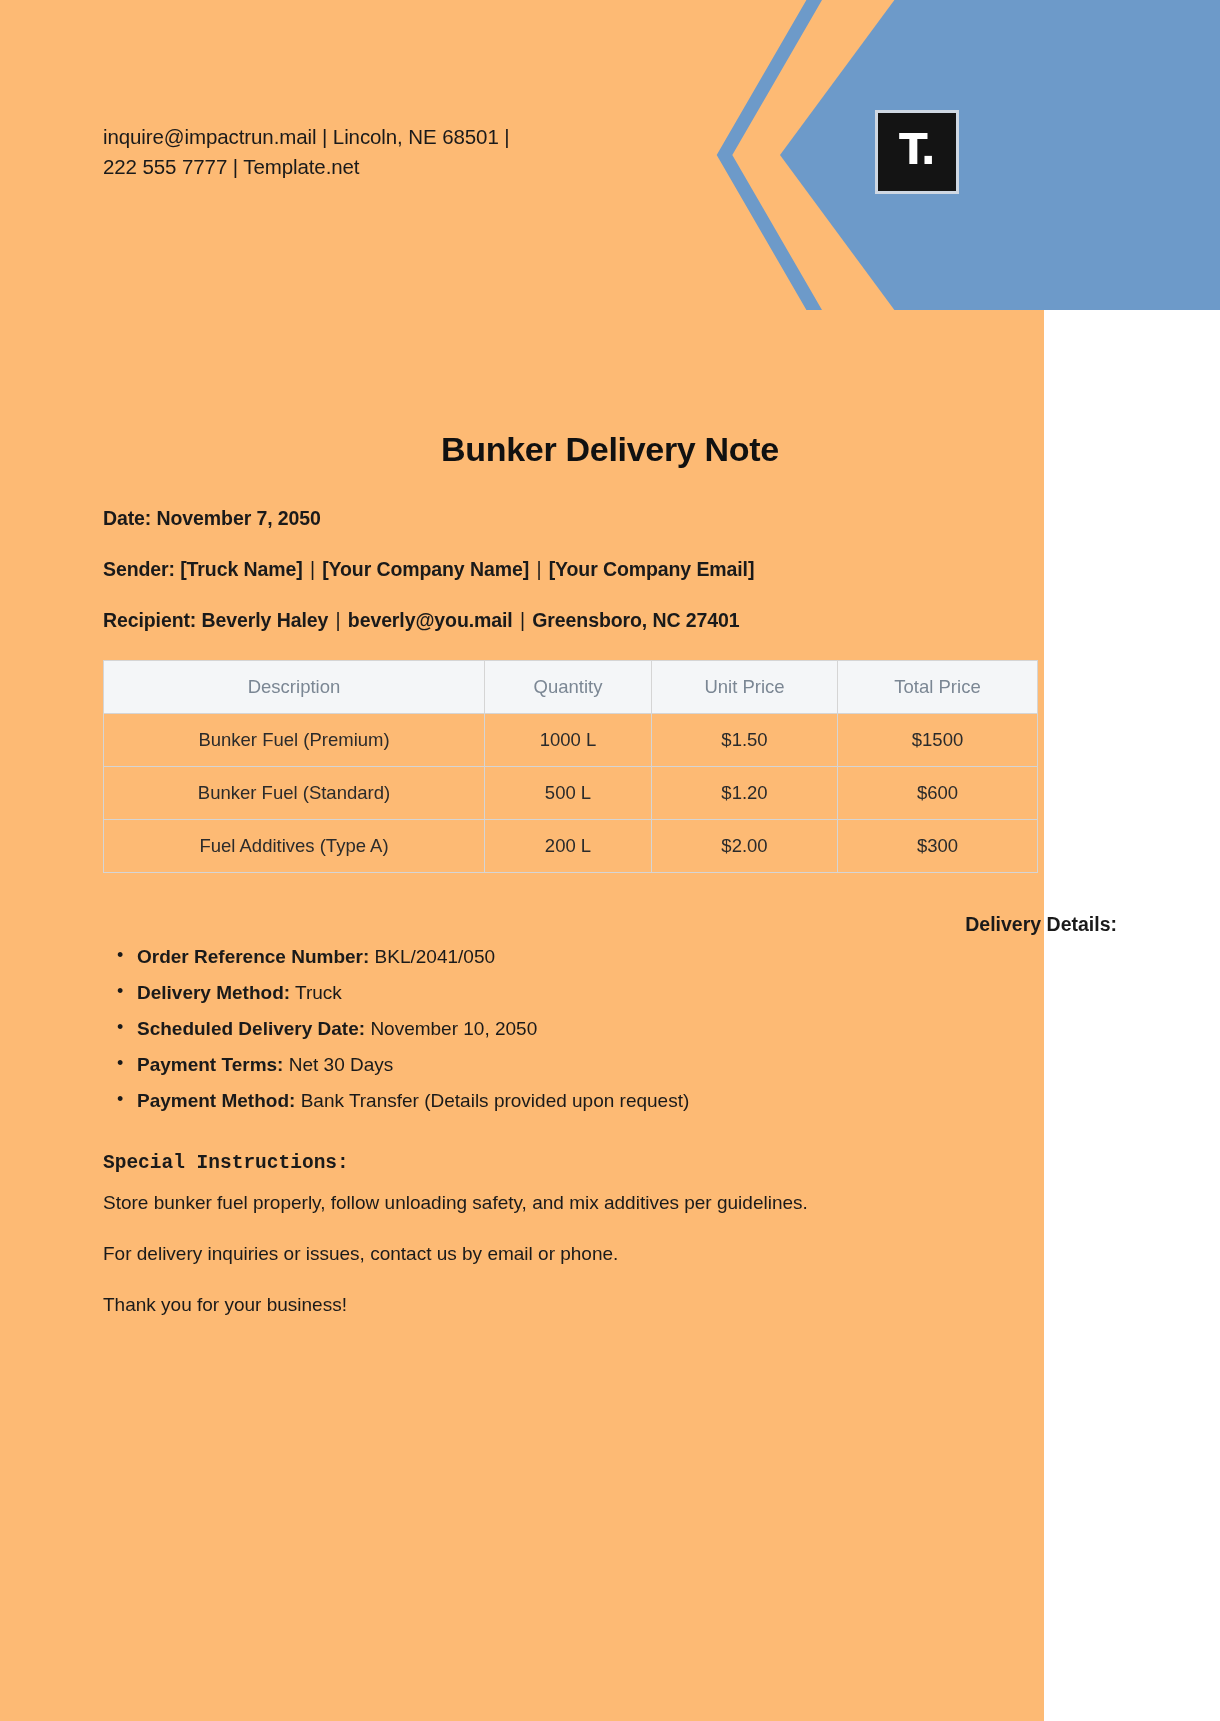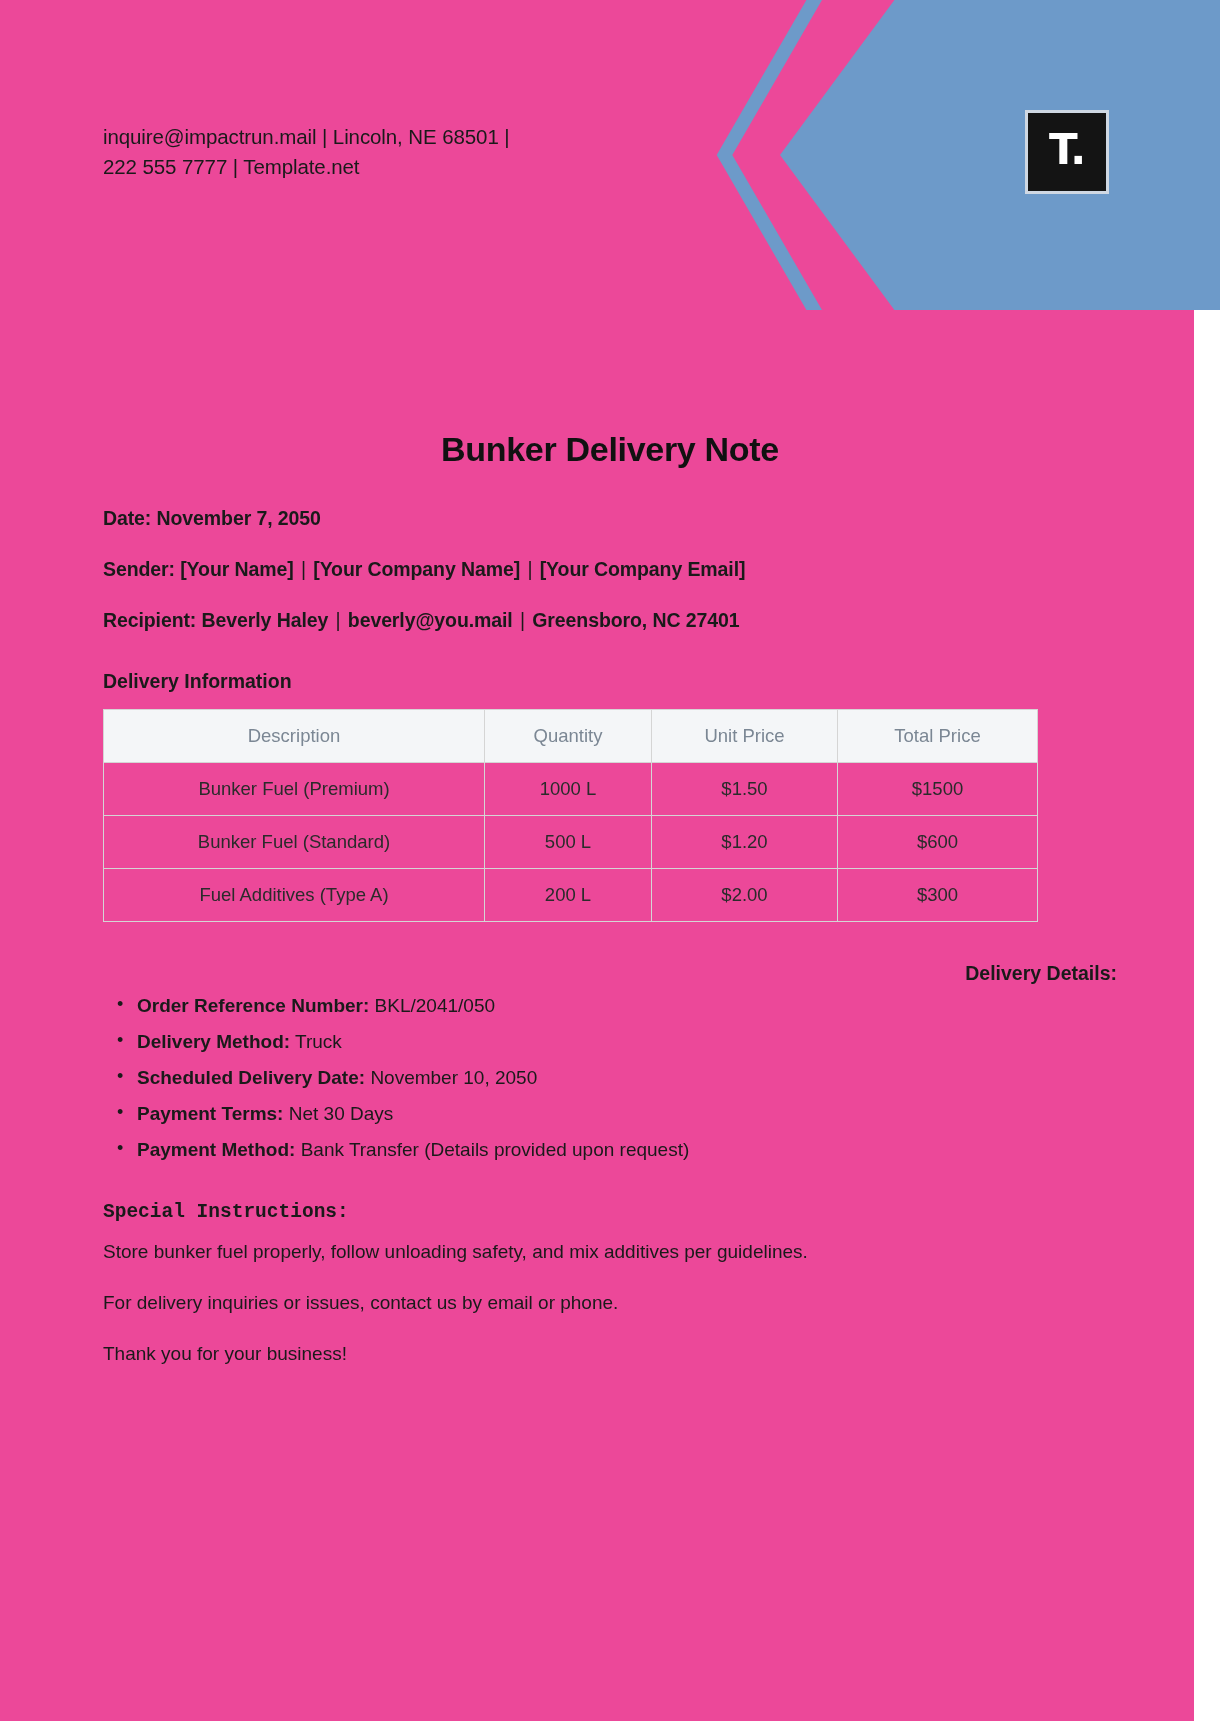--- a/index.html
+++ b/index.html
@@ -12,23 +12,23 @@
     width: 1220px;
     height: 1721px;
     position: relative;
     font-family: "Liberation Sans", sans-serif;
     color: #1a1a1a;
     overflow: hidden;
   }
 
   .page {
     position: relative;
-    width: 1194px;
+    width: 1044px;
     height: 1721px;
-    background: #ec4899;
+    background: #fdba74;
   }
 
   
   .header-band {
     position: absolute;
     top: 0;
     left: 0;
     width: 1220px;
     height: 310px;
     overflow: hidden;
@@ -213,36 +213,35 @@
     <span class="logo-text">T.</span>
   </div>
 
   <div class="doc-body">
 
     <h1 class="doc-title">Bunker Delivery Note</h1>
 
     <p class="meta-line">Date: November 7, 2050</p>
 
     <p class="meta-line">
-      <span>Sender: [Your Name]</span>
+      <span>Sender: [Truck Name]</span>
       <span class="sep">|</span>
       <span>[Your Company Name]</span>
       <span class="sep">|</span>
       <span>[Your Company Email]</span>
     </p>
 
     <p class="meta-line">
       <span>Recipient: Beverly Haley</span>
       <span class="sep">|</span>
       <span>beverly@you.mail</span>
       <span class="sep">|</span>
       <span>Greensboro, NC 27401</span>
     </p>
 
-    <h2 class="section-head">Delivery Information</h2>
 
     <table class="delivery">
       <colgroup>
         <col class="c1">
           <col class="c2">
           <col class="c3">
           <col class="c4">
       </colgroup>
       <thead>
         <tr>

